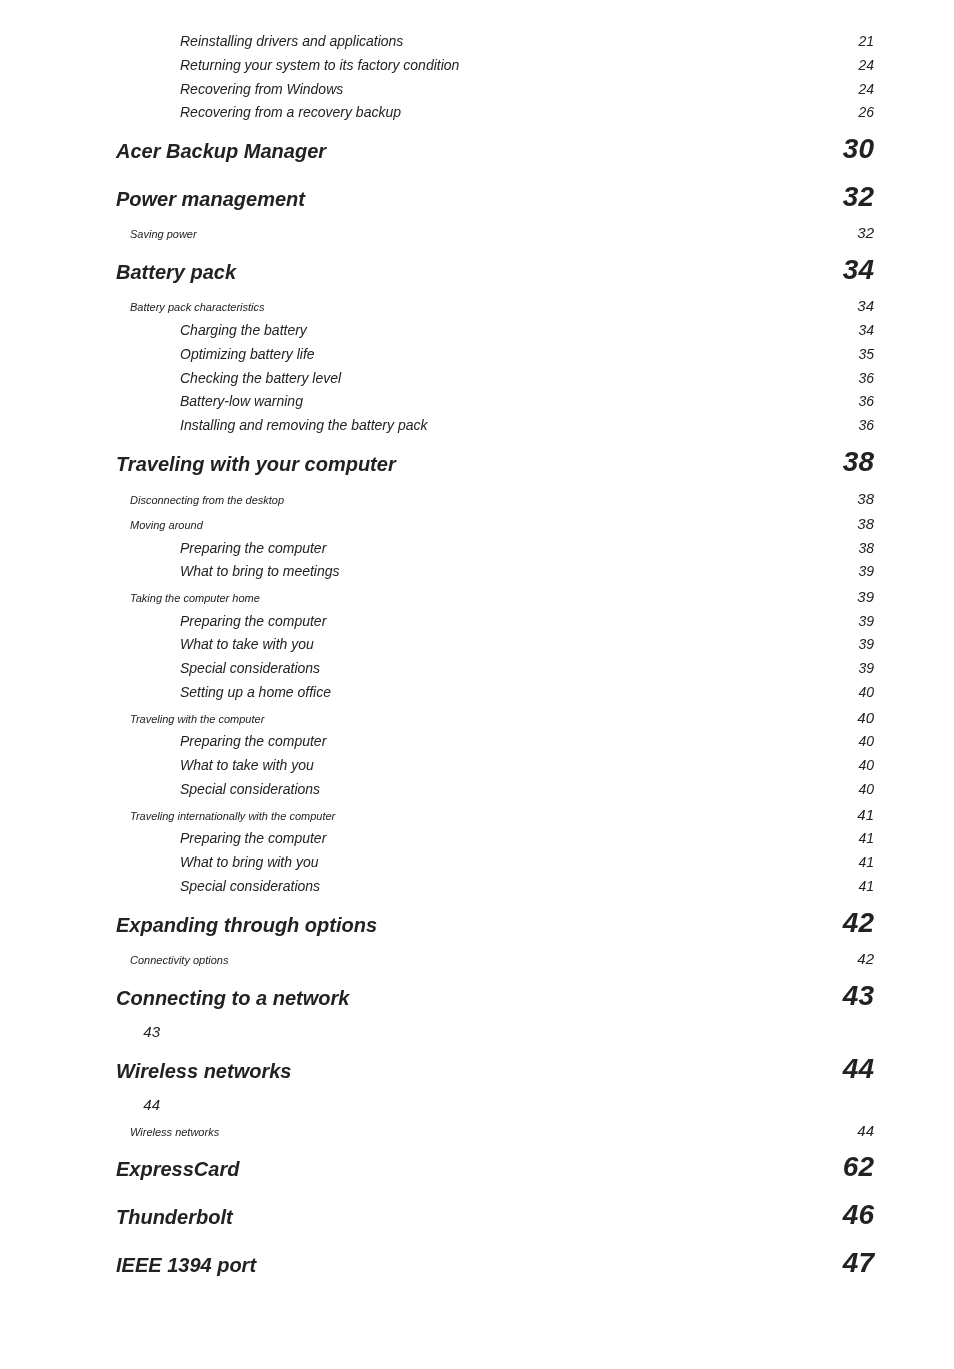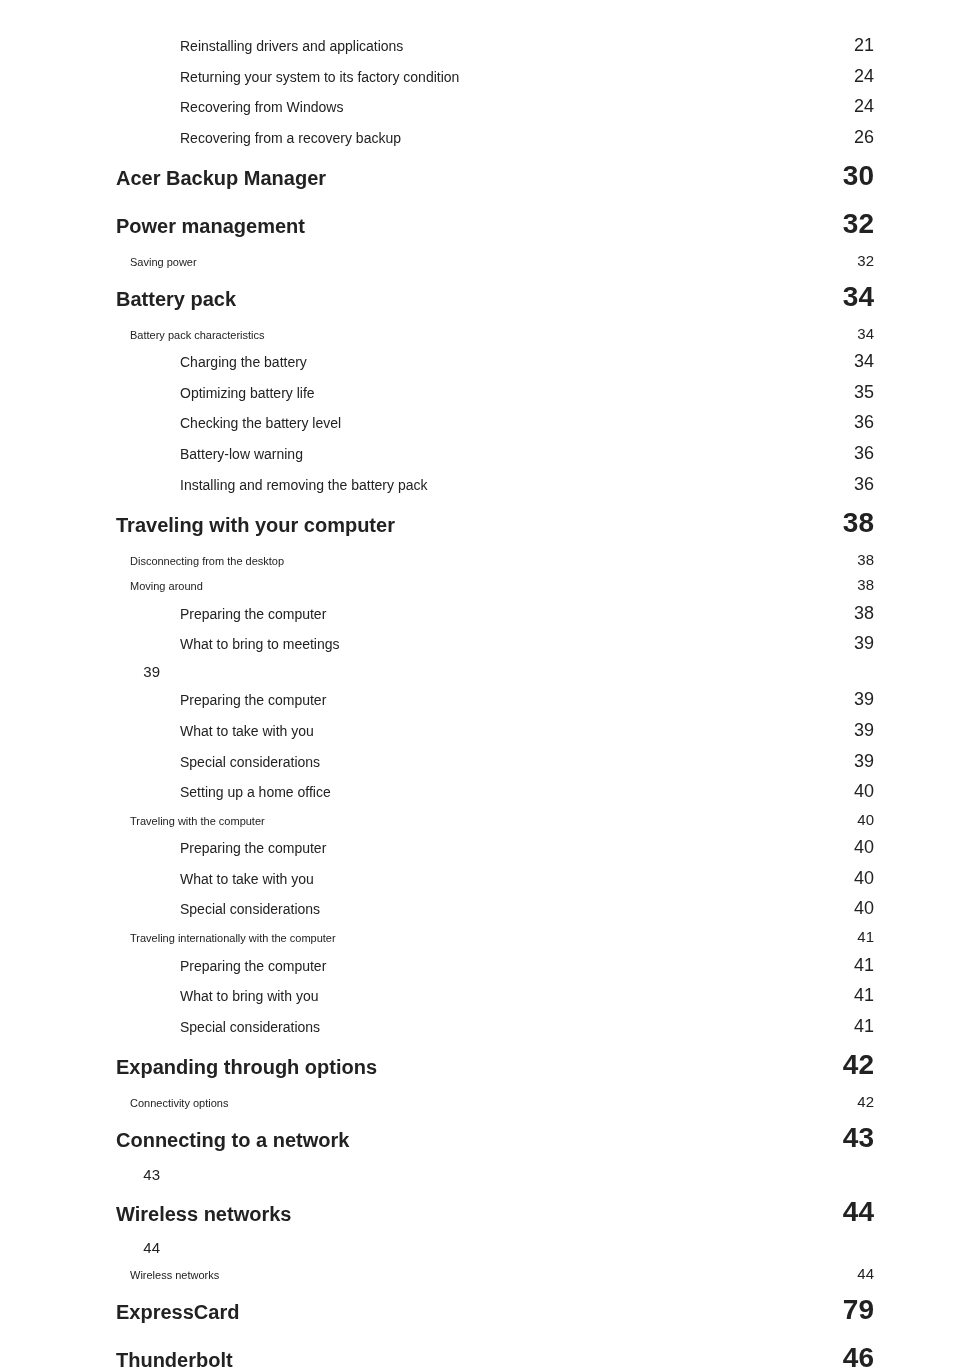--- a/index.html
+++ b/index.html
@@ -10,20 +10,21 @@
       color: #222;
       width: 954px;
       min-height: 1369px;
       padding: 30px 80px 60px 80px;
     }
     .toc-entry {
       display: flex;
       justify-content: space-between;
       align-items: baseline;
       line-height: 1.7;
+      font-style: italic;
     }
     .toc-entry .label { flex: 1; }
     .toc-entry .page { text-align: right; min-width: 30px; }
 
     
     .indent-1 { padding-left: 50px; }
     .indent-2 { padding-left: 100px; }
 
     
     .heading-1 .label {
@@ -40,21 +41,21 @@
       font-weight: normal;
     }
     .heading-2 .page {
       font-size: 15px;
     }
     .heading-3 .label {
       font-size: 14px;
       font-weight: normal;
     }
     .heading-3 .page {
-      font-size: 18px;
+      font-size: 14px;
     }
   </style>
 </head>
 <body>
 
 <div id="toc-container">
     <div class="toc-entry heading-3 indent-2">
       <span class="label">Reinstalling drivers and applications</span>
       <span class="page">21</span>
     </div>
@@ -124,20 +125,21 @@
     </div>
     <div class="toc-entry heading-3 indent-2">
       <span class="label">Preparing the computer</span>
       <span class="page">38</span>
     </div>
     <div class="toc-entry heading-3 indent-2">
       <span class="label">What to bring to meetings</span>
       <span class="page">39</span>
     </div>
     <div class="toc-entry heading-2 indent-1">
+      <span class="label">Taking the computer home</span>
       <span class="page">39</span>
     </div>
     <div class="toc-entry heading-3 indent-2">
       <span class="label">Preparing the computer</span>
       <span class="page">39</span>
     </div>
     <div class="toc-entry heading-3 indent-2">
       <span class="label">What to take with you</span>
       <span class="page">39</span>
     </div>
@@ -202,21 +204,21 @@
     </div>
     <div class="toc-entry heading-2 indent-1">
       <span class="page">44</span>
     </div>
     <div class="toc-entry heading-2 indent-1">
       <span class="label">Wireless networks</span>
       <span class="page">44</span>
     </div>
     <div class="toc-entry heading-1 indent-0">
       <span class="label">ExpressCard</span>
-      <span class="page">79</span>
+      <span class="page">62</span>
     </div>
     <div class="toc-entry heading-1 indent-0">
       <span class="label">Thunderbolt</span>
       <span class="page">46</span>
     </div>
     <div class="toc-entry heading-1 indent-0">
       <span class="label">IEEE 1394 port</span>
       <span class="page">47</span>
     </div>
   </div>

